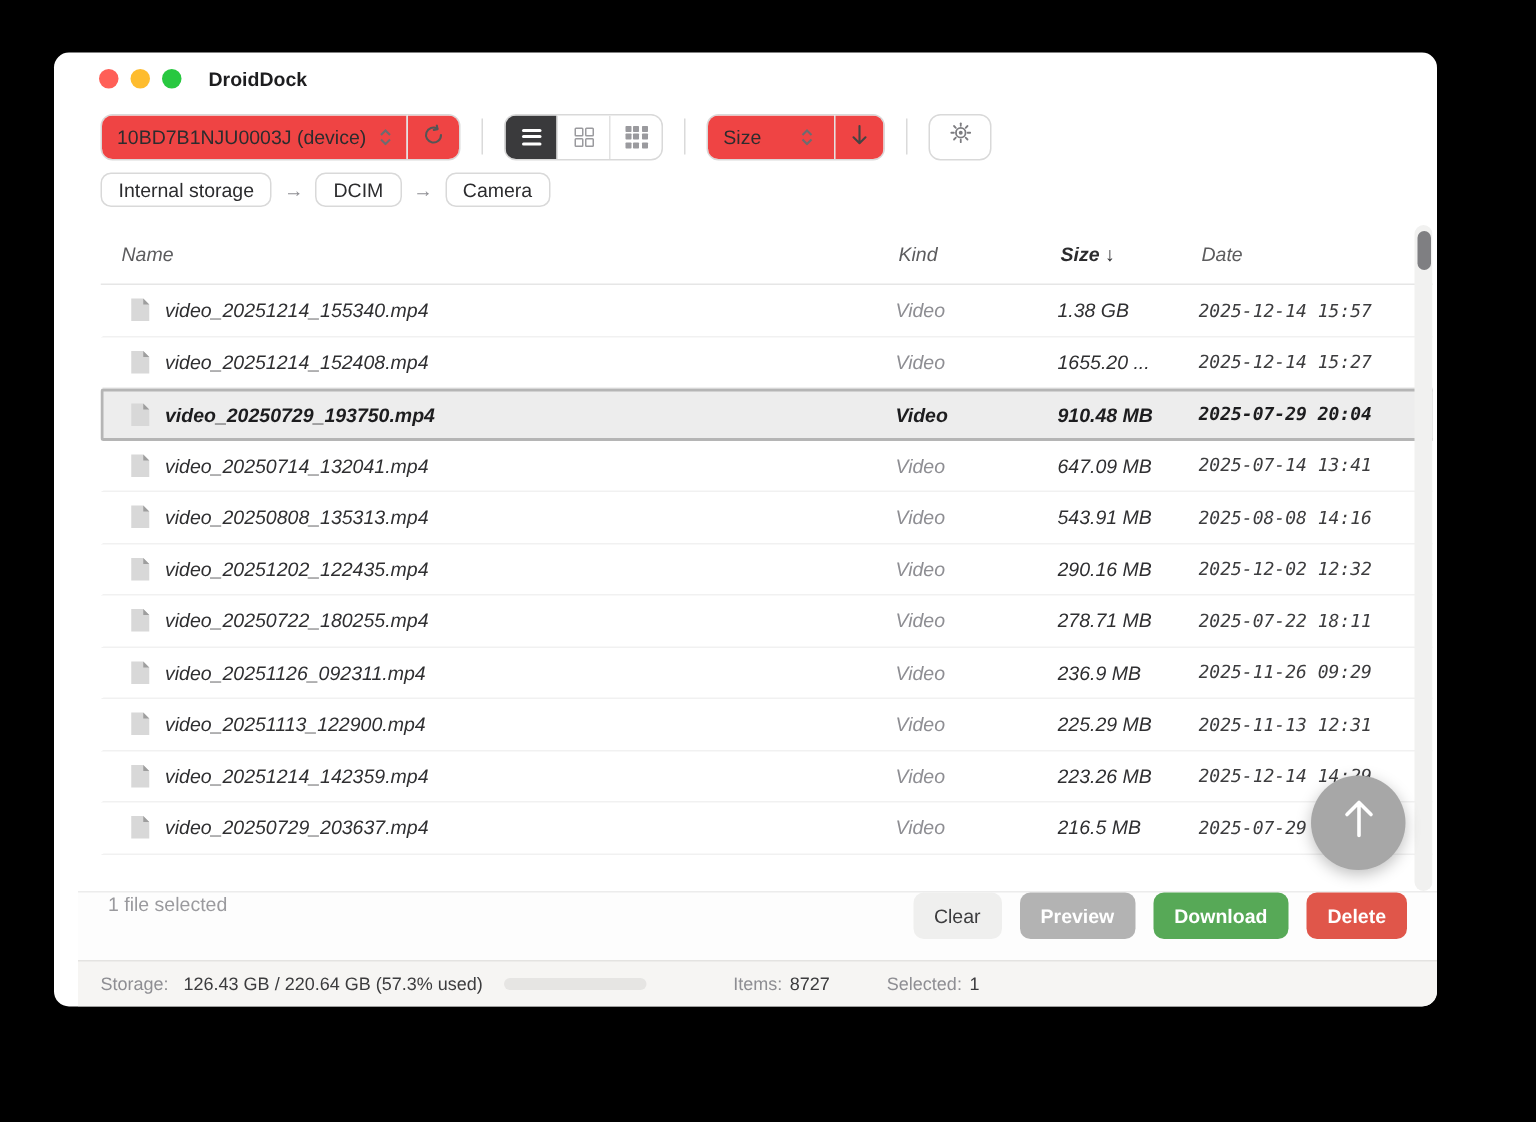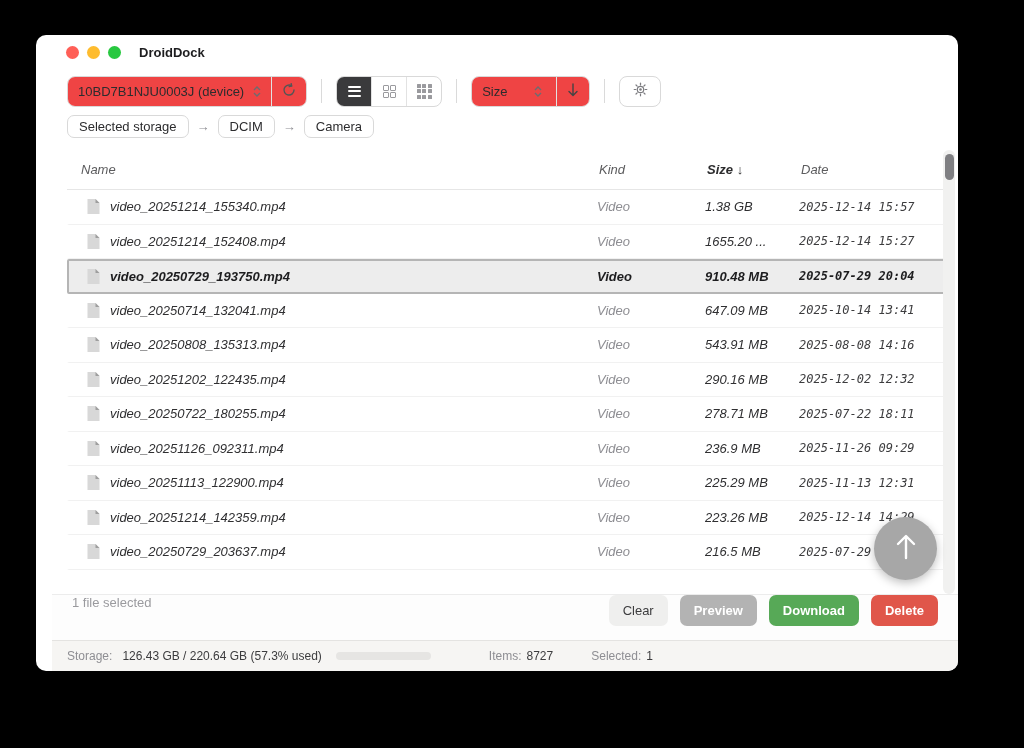--- a/index.html
+++ b/index.html
@@ -214,21 +214,21 @@
                 <path d="M4.2 10.8 L3 12"></path>
             </g>
           </g>
           <circle cx="7.5" cy="7.5" r="1.3" fill="#7c7c80"></circle>
         </svg>
       </span>
     </div>
   </div>
 
   <div class="breadcrumbs">
-    <div class="crumb">Selected storage</div>
+    <div class="crumb">Internal storage</div>
     <div class="crumb-sep">→</div>
     <div class="crumb">DCIM</div>
     <div class="crumb-sep">→</div>
     <div class="crumb">Camera</div>
   </div>
 
 
   <div class="table-wrap">
     <div class="table-inner">
       <div class="thead">
@@ -285,21 +285,21 @@
       <span class="file-icon">
         <svg width="15" height="17" viewBox="0 0 15 17">
           <path d="M1.5 1 H9.5 L13.5 5 V16 H1.5 Z" fill="#d8d8d8"></path>
           <path d="M9.5 1 L13.5 5 H9.5 Z" fill="#9e9e9e"></path>
         </svg>
       </span>
       <span class="fname">video_20250714_132041.mp4</span>
     </div>
     <div class="col-kind fkind">Video</div>
     <div class="col-size fsize">647.09 MB</div>
-    <div class="col-date fdate">2025-10-14 13:41</div>
+    <div class="col-date fdate">2025-07-14 13:41</div>
   </div>
           <div class="row">
     <div class="col-name">
       <span class="file-icon">
         <svg width="15" height="17" viewBox="0 0 15 17">
           <path d="M1.5 1 H9.5 L13.5 5 V16 H1.5 Z" fill="#d8d8d8"></path>
           <path d="M9.5 1 L13.5 5 H9.5 Z" fill="#9e9e9e"></path>
         </svg>
       </span>
       <span class="fname">video_20250808_135313.mp4</span>

